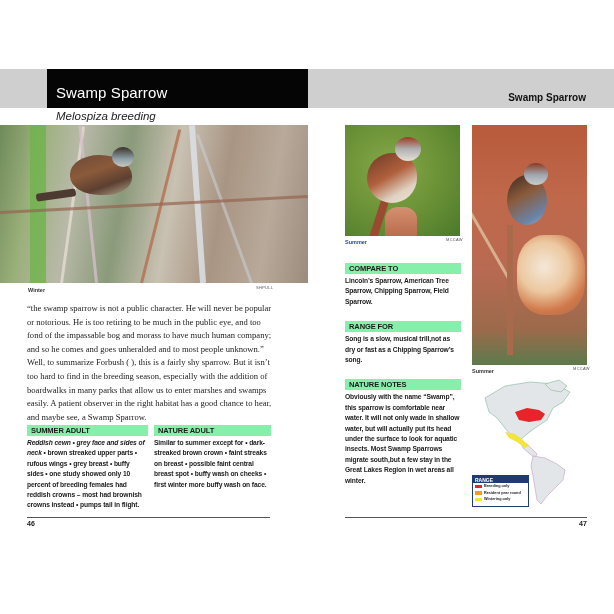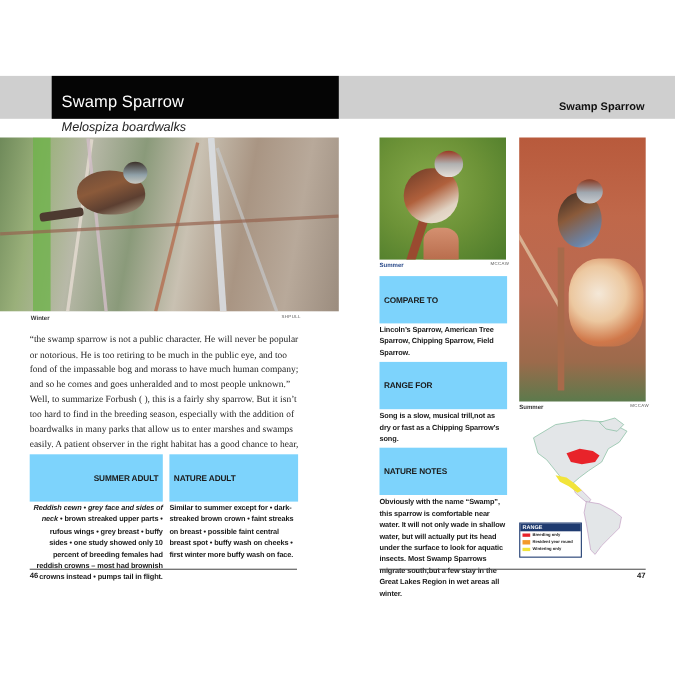--- a/index.html
+++ b/index.html
@@ -23,21 +23,21 @@
   .bird-l-head { position: absolute; left: 112px; top: 22px; width: 22px; height: 20px; border-radius: 50%;
     background: linear-gradient(180deg, #3b3028 0%, #8fa0a8 60%, #c8c8c0 100%); }
   .bird-l-tail { position: absolute; left: 36px; top: 66px; width: 40px; height: 8px; background: #4d3a30; transform: rotate(-8deg); border-radius: 3px; }
 
   .cap { font-size: 5.5px; font-weight: bold; color: #333; }
   .credit { font-size: 4px; color: #555; letter-spacing: 0.3px; }
 
   .body-text { left: 27px; top: 302px; width: 248px; font-family: "Liberation Serif", serif; font-size: 8.6px; line-height: 13.6px; color: #222; }
   .body-text p { margin: 0; }
 
-  .sect-head { background: #7dd3fc; font-weight: bold; font-size: 7.5px; padding: 17px 4px; color: #1a1a1a; letter-spacing: -0.1px; }
+  .sect-head { background: #86efac; font-weight: bold; font-size: 7.5px; padding: 1px 4px; color: #1a1a1a; letter-spacing: -0.1px; margin-top: 12px; }
   .sect-body { font-size: 6.7px; line-height: 10.4px; font-weight: bold; color: #1a1a1a; padding: 2px 0 0 0; letter-spacing: -0.1px; }
   .sect-body .it { font-style: italic; }
 
   .rule { height: 1px; background: #555; }
   .pagenum { font-size: 7px; font-weight: bold; }
 
   .photo-r1 { left: 345px; top: 125px; width: 115px; height: 111px; overflow: hidden;
     background: radial-gradient(ellipse at 40% 40%, #86a94a 0%, #6c9237 50%, #4b7a2a 100%); }
   .photo-r2 { left: 472px; top: 125px; width: 115px; height: 240px; overflow: hidden;
     background: linear-gradient(180deg, #b85a3c 0%, #c0684a 30%, #b86a52 60%, #9c6a4b 85%, #5c7a4c 100%); }
@@ -47,21 +47,21 @@
   .legend-head { background: #1f3b70; color: #fff; font-size: 5px; font-weight: bold; padding: 0.5px 2px; }
   .legend-row { display: flex; align-items: center; font-size: 3.8px; font-weight: bold; padding: 0 2px; height: 6.5px; }
   .legend-sw { width: 7px; height: 3.5px; margin-right: 2px; }
 </style>
 </head>
 <body>
 
 <div class="abs band"></div>
 <div class="abs title-box"></div>
 <div class="abs title-text">Swamp Sparrow</div>
-<div class="abs latin">Melospiza boardwalks</div>
+<div class="abs latin">Melospiza breeding</div>
 <div class="abs right-title">Swamp Sparrow</div>
 
 <div class="abs photo-left">
   <div class="green"></div>
   <div class="stalk" style="left:60px;top:0;height:158px;transform:rotate(8deg);"></div>
   <div class="stalk" style="left:95px;top:0;height:158px;transform:rotate(-6deg);background:rgba(210,190,200,0.8);"></div>
   <div class="stalk" style="left:140px;top:0;height:158px;transform:rotate(14deg);background:rgba(180,110,80,0.8);"></div>
   <div class="stalk" style="left:200px;top:0;height:158px;transform:rotate(-4deg);background:rgba(220,225,230,0.85);width:6px;"></div>
   <div class="stalk" style="left:250px;top:0;height:158px;transform:rotate(-20deg);background:rgba(200,205,210,0.6);"></div>
   <div class="stalk" style="left:0;top:78px;height:3px;width:308px;background:rgba(150,100,80,0.7);transform:rotate(-3deg);"></div>
@@ -69,21 +69,21 @@
   <div class="bird-l-body"></div>
   <div class="bird-l-head"></div>
 </div>
 <div class="abs cap" style="left:28px;top:287px;">Winter</div>
 <div class="abs credit" style="left:256px;top:285px;">SHPULL</div>
 
 <div class="abs body-text">
   <p>“the swamp sparrow is not a public character. He will never be popular or notorious. He is too retiring to be much in the public eye, and too fond of the impassable bog and morass to have much human company; and so he comes and goes unheralded and to most people unknown.” Well, to summarize Forbush (      ), this is a fairly shy sparrow. But it isn’t too hard to find in the breeding season, especially with the addition of boardwalks in many parks that allow us to enter marshes and swamps easily. A patient observer in the right habitat has a good chance to hear, and maybe see, a Swamp Sparrow.</p>
 </div>
 
-<div class="abs" style="left:27px;top:413px;width:121px;text-align:right;">
+<div class="abs" style="left:27px;top:413px;width:121px;">
   <div class="sect-head">SUMMER ADULT</div>
   <div class="sect-body"><span class="it">Reddish cewn • grey face and sides of neck</span><span> • brown streaked upper parts • rufous wings • grey breast • buffy sides • one study showed only 10 percent of breeding females had reddish crowns – most had brownish crowns instead • pumps tail in flight.</span></div>
 </div>
 <div class="abs" style="left:154px;top:413px;width:117px;">
   <div class="sect-head">NATURE ADULT</div>
   <div class="sect-body">Similar to summer except for • dark-streaked brown crown • faint streaks on breast • possible faint central breast spot • buffy wash on cheeks • first winter more buffy wash on face.</div>
 </div>
 
 <div class="abs rule" style="left:27px;top:517px;width:243px;"></div>
 <div class="abs pagenum" style="left:27px;top:520px;">46</div>

